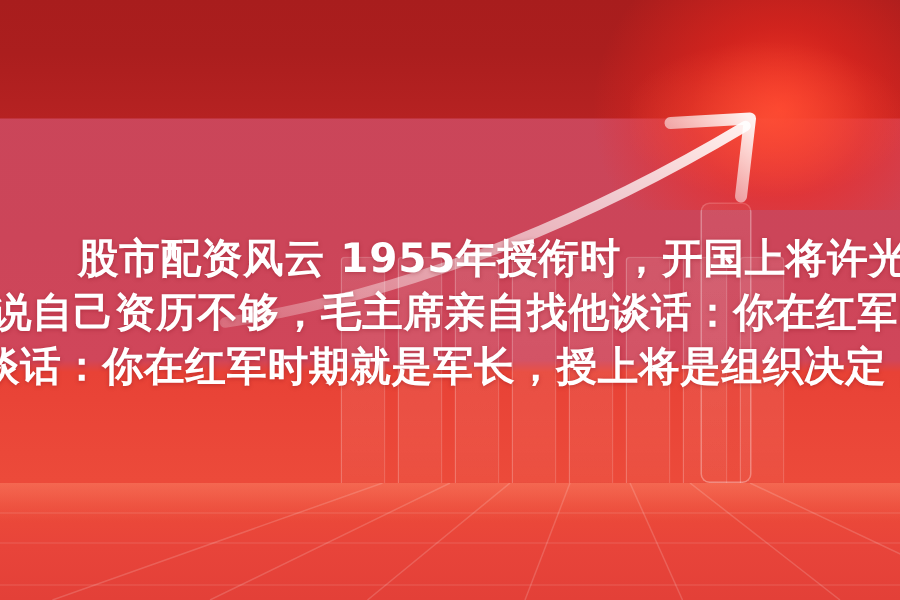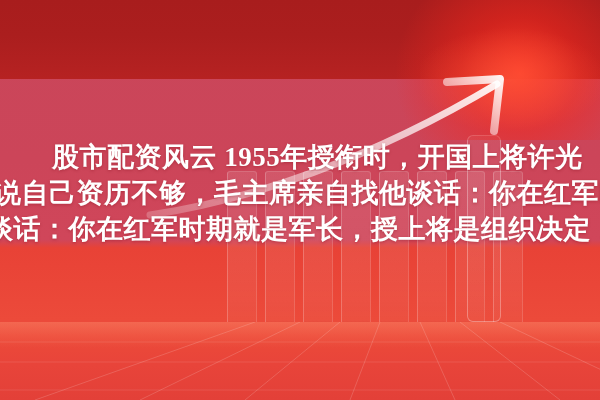--- a/index.html
+++ b/index.html
@@ -57,23 +57,22 @@
   .tallbar{
     position:absolute;
     background:linear-gradient(180deg,rgba(255,255,255,0.07),rgba(255,255,255,0.02));
     border:1px solid rgba(255,255,255,0.30);
     border-radius:6px;
   }
   
   .arrow{position:absolute;left:0;top:0;width:600px;height:400px;pointer-events:none;}
   
   .headline{
-    position:absolute;left:0;top:139px;width:576px;
+    position:absolute;left:0;top:155px;width:576px;
     white-space:nowrap;
-    font-family:Liberation Serif, serif;
   }
   .hl-line{
     color:#ffffff;
     font-weight:bold;
     font-size:27px;
     line-height:36px;
     letter-spacing:0.5px;
     text-shadow:0 1px 3px rgba(120,10,20,0.35);
     white-space:nowrap;
   }

